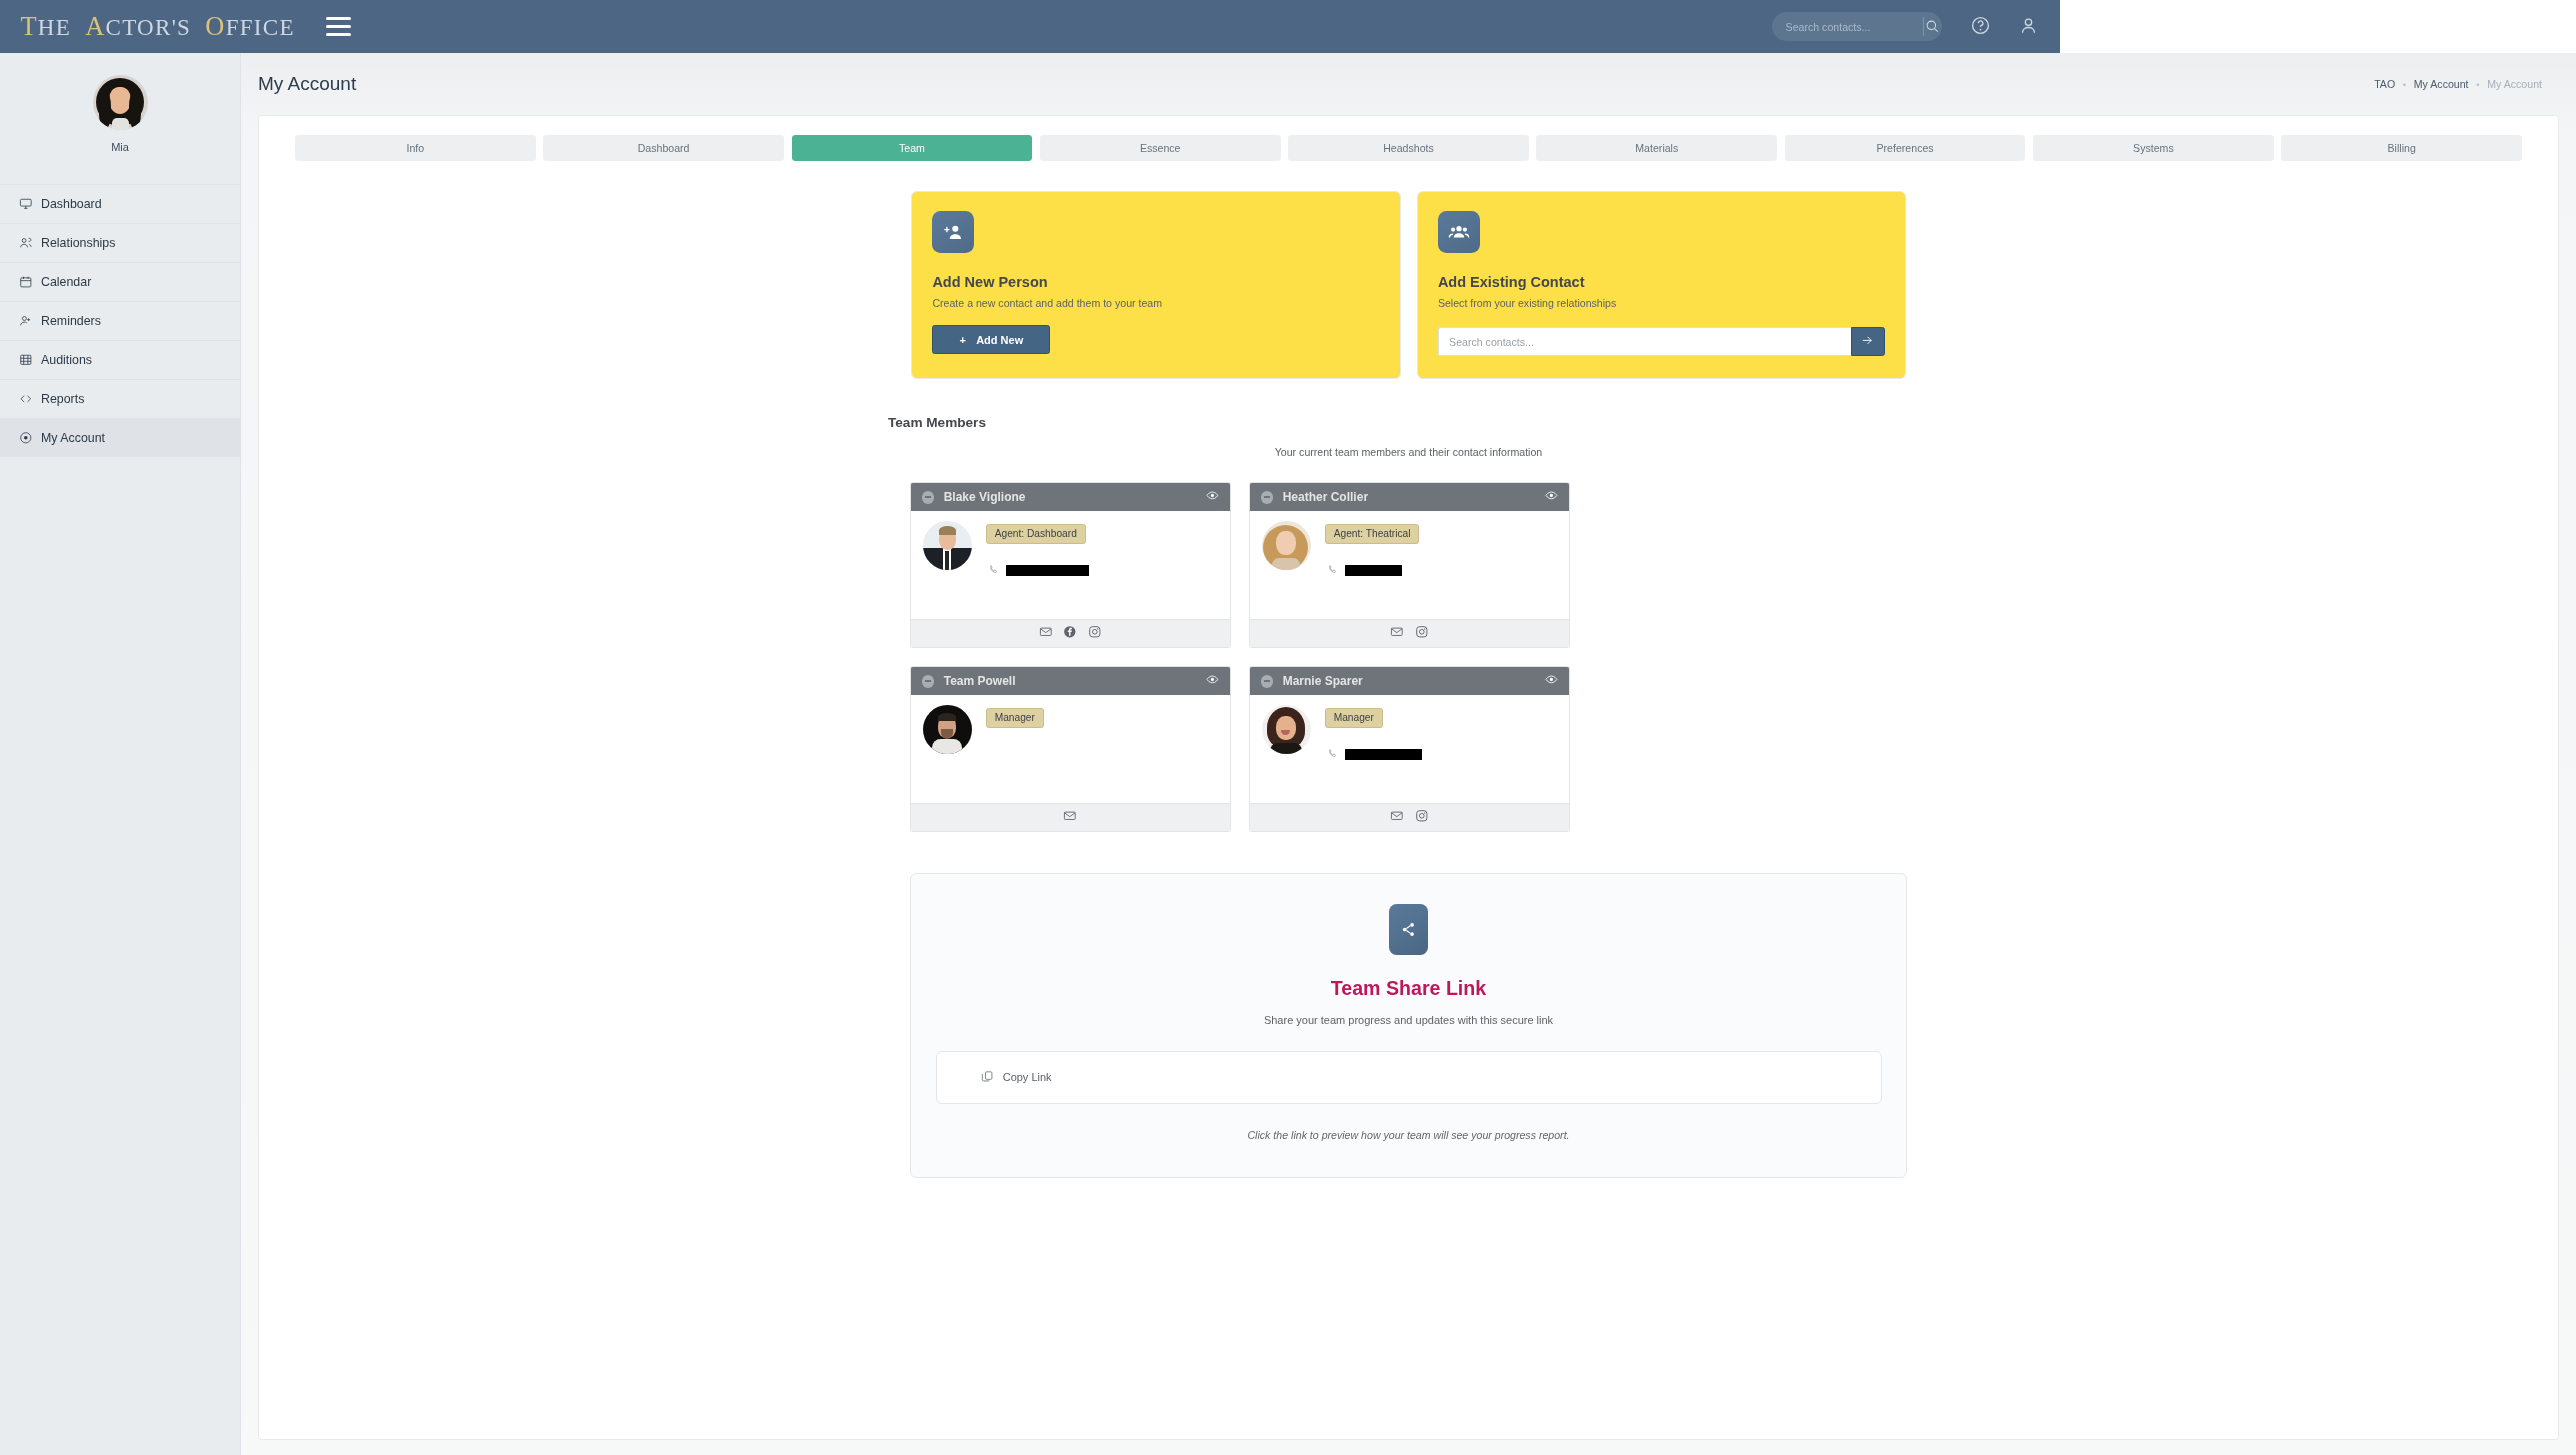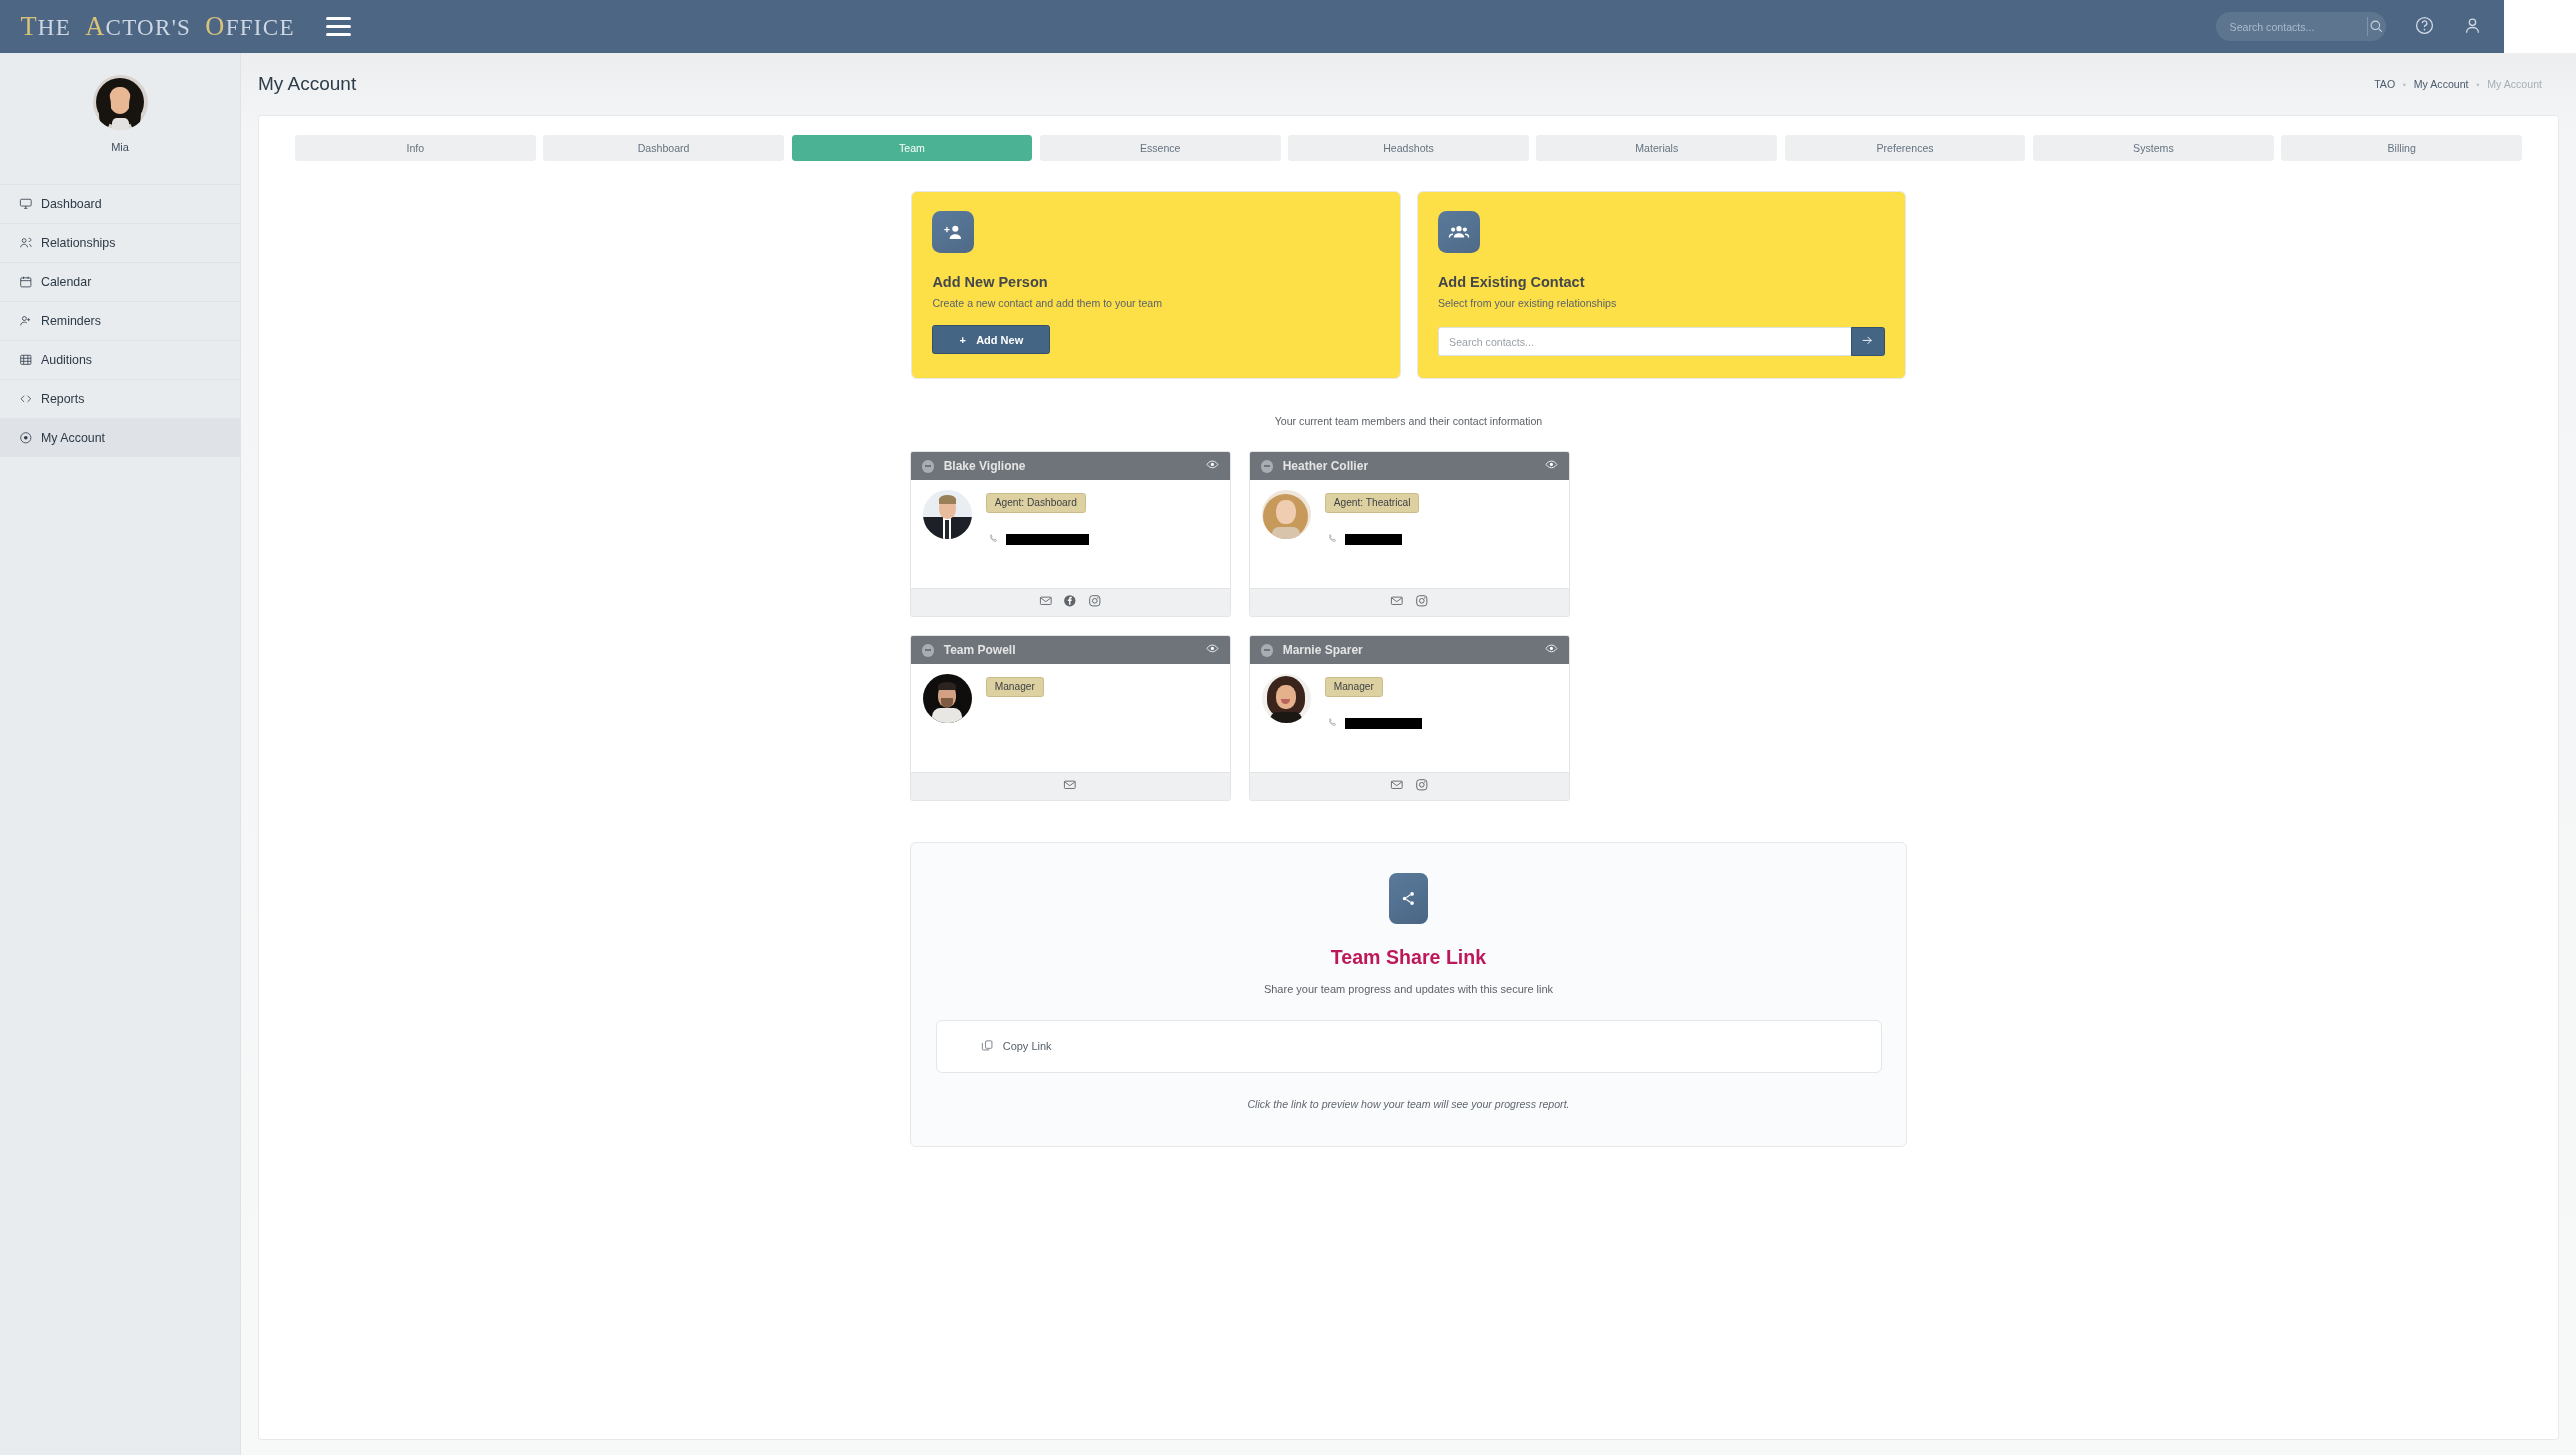--- a/index.html
+++ b/index.html
@@ -5,21 +5,21 @@
   * { box-sizing: border-box; margin: 0; padding: 0; }
   html, body {
     width: 2576px; height: 1456px;
     font-family: "Liberation Sans", sans-serif;
     background: #ffffff;
     overflow: hidden;
   }
 
   
   .topbar {
-    position: absolute; top: 0; left: 0; width: 2504px; height: 53px;
+    position: absolute; top: 0; left: 0; width: 2060px; height: 53px;
     background: #4a6customize; 
     background: #4c6684;
     display: flex; align-items: center; justify-content: space-between;
   }
   .logo {
     margin-left: 20.4px;
     font-family: "Liberation Serif", serif;
     font-size: 23px;
     letter-spacing: 1.3px;
     color: #cfd8e2;
@@ -434,20 +434,21 @@
               <svg width="12.8" height="12.8" viewBox="0 0 24 24">
                   <path d="M4 12h15M13 6l6 6-6 6" stroke="#fff" stroke-width="1.7" fill="none" stroke-linecap="round" stroke-linejoin="round"></path>
                 </svg>
             </span>
           </div>
         </div>
       </div>
     </div>
 
     <div class="tm-head">
+      <div class="tm-title">Team Members</div>
       <div class="tm-sub">Your current team members and their contact information</div>
     </div>
 
     <div class="cardgrid">
 
       <div class="mcard">
         <div class="mcard-head">
           <div class="minus-ico">
               <i></i>
             </div>

